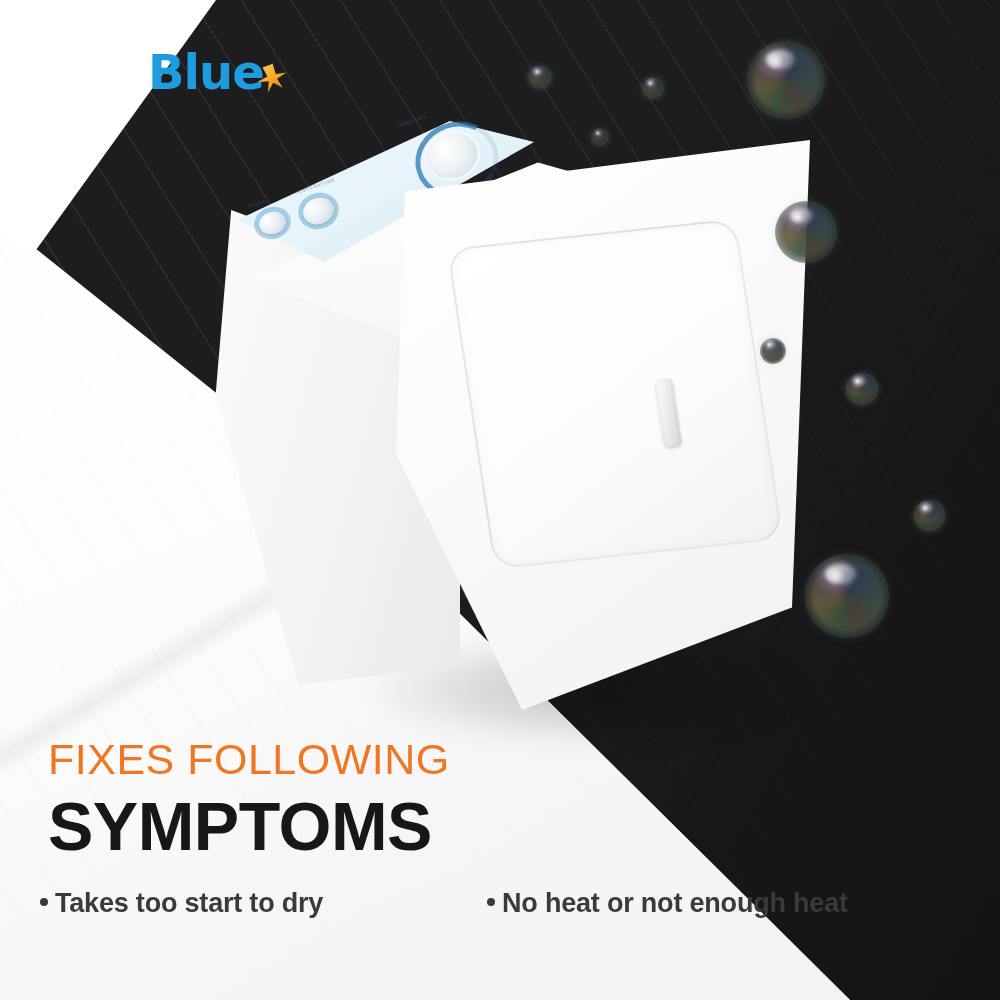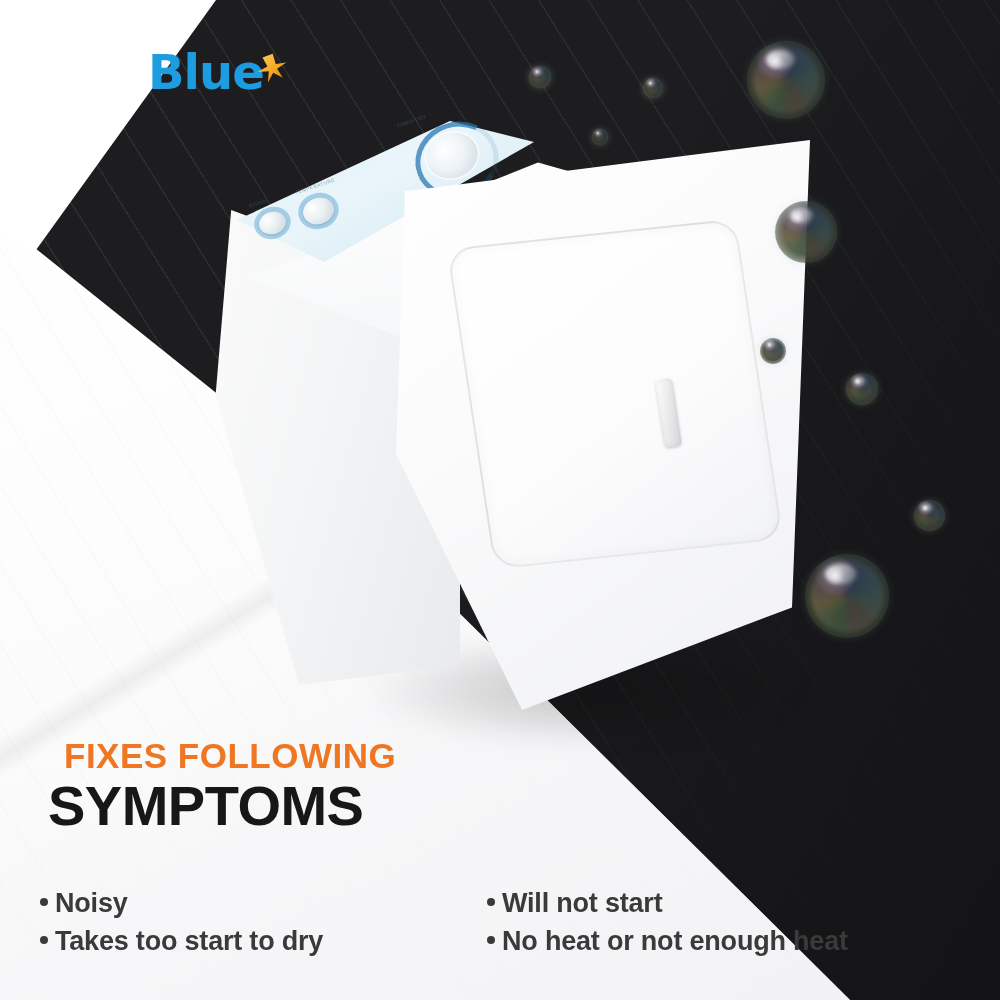--- a/index.html
+++ b/index.html
@@ -68,21 +68,21 @@
         rgba(0,0,0,0.016) 20px,
         rgba(0,0,0,0.016) 21.5px,
         rgba(0,0,0,0.000) 21.5px,
         rgba(0,0,0,0.000) 42px);
     pointer-events:none;
   }
 
   
   .logo{
     position:absolute;left:148px;top:48px;
-    display:flex;align-items:center;
+    display:flex;align-items:flex-end;
     z-index:40;
   }
   .logo-text{
     font-size:48px;font-weight:700;letter-spacing:-1px;
     line-height:1;
     font-family:"DejaVu Sans","Liberation Sans",sans-serif;
   }
   .logo-blue{color:#1e9ce0;}
   .logo-star{
     position:relative;margin-left:-10px;margin-top:-6px;
@@ -221,29 +221,28 @@
     left:24%;top:12%;width:38%;height:24%;
     border-radius:50%;
     background:linear-gradient(120deg, rgba(255,255,255,.85), rgba(255,255,255,.12));
     filter:blur(2.2px);
   }
 
   
   .headline-block{position:absolute;left:48px;top:738px;z-index:50;}
   .headline-1{
     color:#ef7622;
-    font-size:35px;font-weight:700;letter-spacing:.5px;
+    font-size:43px;font-weight:400;letter-spacing:.5px;
     line-height:1.02;
     font-family:"Liberation Sans",sans-serif;
-    margin-left:16px;
   }
   .headline-2{
     color:#171717;
-    font-size:56px;font-weight:700;letter-spacing:-.5px;
-    line-height:1.0;margin-top:4px;
+    font-size:68px;font-weight:700;letter-spacing:-.5px;
+    line-height:1.0;margin-top:10px;
     font-family:"Liberation Sans",sans-serif;
   }
   .symptom-cols{
     position:absolute;left:40px;top:884px;width:890px;
     display:flex;z-index:50;
   }
   .sym-col{width:415px;}
   .sym-col.right{margin-left:32px;}
   .sym-item{
     display:flex;align-items:baseline;
@@ -321,32 +320,24 @@
 
   <div class="headline-block">
     <div class="headline-1">FIXES FOLLOWING</div>
     <div class="headline-2">SYMPTOMS</div>
   </div>
 
   <div class="symptom-cols">
     <div class="sym-col">
       <div class="sym-item">
         <span class="sym-dot"></span>
-        <span>Noisy</span>
-      </div>
-      <div class="sym-item">
-        <span class="sym-dot"></span>
         <span>Takes too start to dry</span>
       </div>
     </div>
     <div class="sym-col right">
       <div class="sym-item">
         <span class="sym-dot"></span>
-        <span>Will not start</span>
-      </div>
-      <div class="sym-item">
-        <span class="sym-dot"></span>
         <span>No heat or not enough heat</span>
       </div>
     </div>
   </div>
 
 </div>
 
 </body></html>

